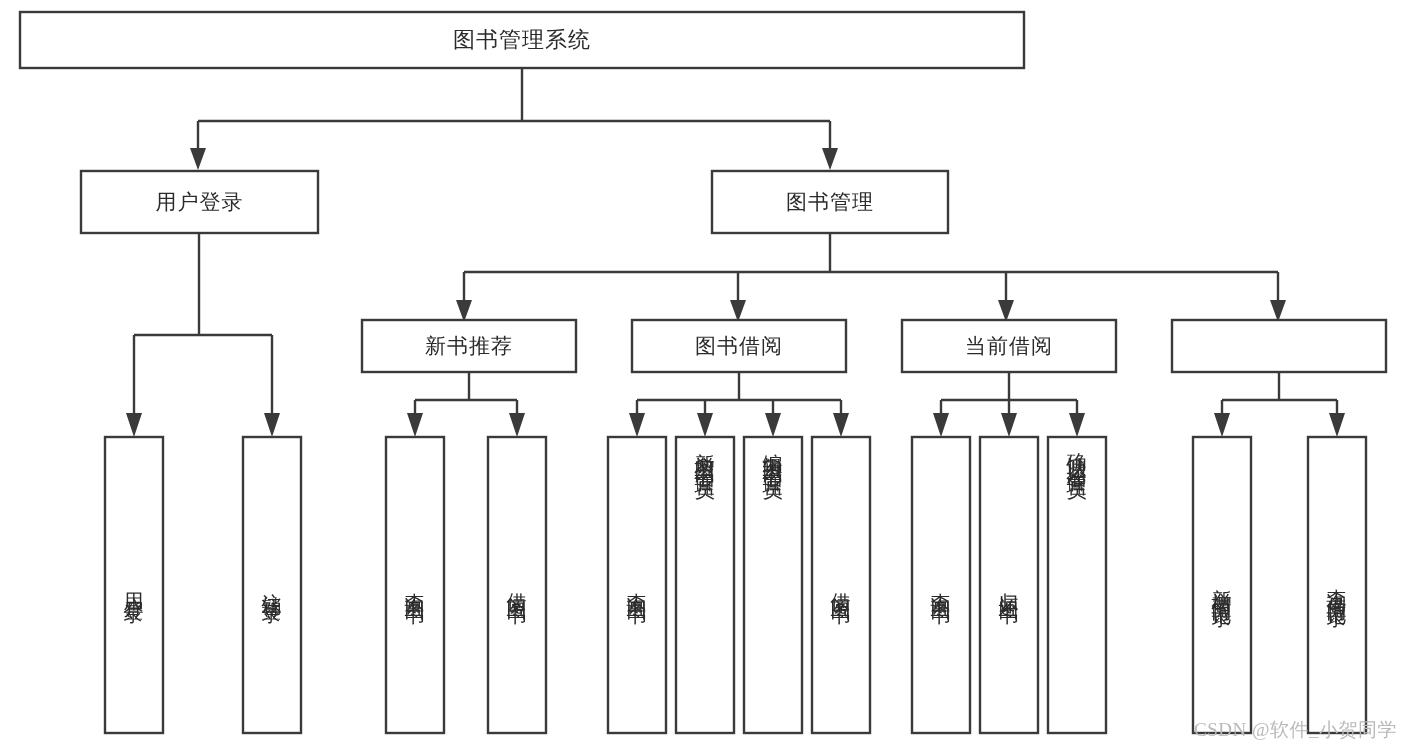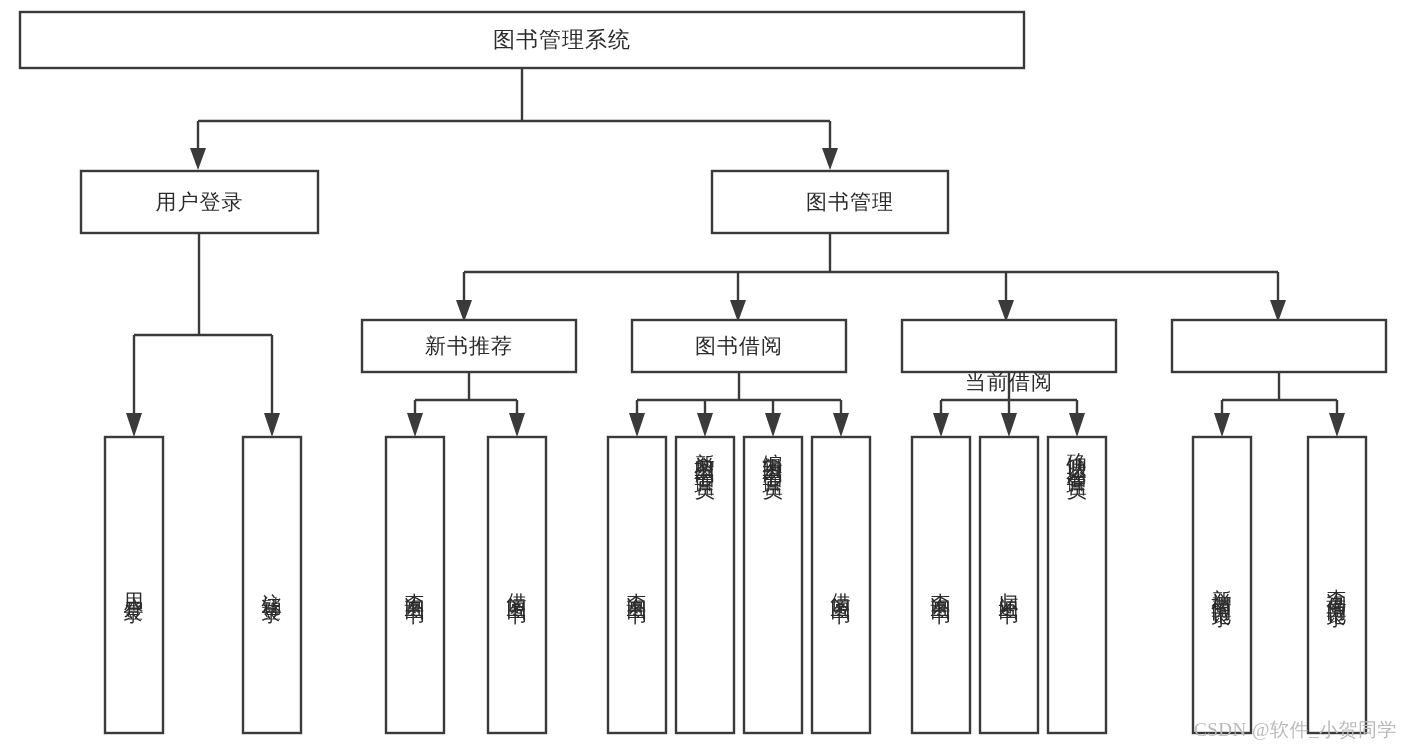--- a/index.html
+++ b/index.html
@@ -177,41 +177,41 @@
     <path class="connector" d="M 1222,400 L 1337,400"></path>
     <path class="connector" d="M 1222,400 L 1222,415"></path>
     <polygon class="arrow-head" points="1214,413 1230,413 1222,437"></polygon>
     <path class="connector" d="M 1337,400 L 1337,415"></path>
     <polygon class="arrow-head" points="1329,413 1345,413 1337,437"></polygon>
 
     <rect class="node-box" x="1193" y="437" width="58" height="296"></rect>
     <rect class="node-box" x="1308" y="437" width="58" height="296"></rect>
   </svg>
 
-  <div class="hlabel-wrap" style="left:20px; top:12px; width:1004px; height:56px;padding-left:40px;">
+  <div class="hlabel-wrap" style="left:20px; top:12px; width:1004px; height:56px;">
     <span class="hlabel-text root-label-text">图书管理系统</span>
   </div>
 
   <div class="hlabel-wrap" style="left:81px; top:171px; width:237px; height:62px;">
     <span class="hlabel-text">用户登录</span>
   </div>
 
-  <div class="hlabel-wrap" style="left:712px; top:171px; width:236px; height:62px;padding-left:20px;">
+  <div class="hlabel-wrap" style="left:712px; top:171px; width:236px; height:62px;">
     <span class="hlabel-text">图书管理</span>
   </div>
 
   <div class="hlabel-wrap" style="left:632px; top:320px; width:214px; height:52px;">
     <span class="hlabel-text">图书借阅</span>
   </div>
 
   <div class="hlabel-wrap" style="left:362px; top:320px; width:214px; height:52px;">
     <span class="hlabel-text">新书推荐</span>
   </div>
 
-  <div class="hlabel-wrap" style="left:902px; top:320px; width:214px; height:52px;margin-top:36px;">
+  <div class="hlabel-wrap" style="left:902px; top:320px; width:214px; height:52px;">
     <span class="hlabel-text">当前借阅</span>
   </div>
 
 
   <div class="vlabel-wrap" style="left:105px; top:437px; width:58px; height:296px;">
     <span class="vlabel-text">用户登录</span>
   </div>
   <div class="vlabel-wrap" style="left:243px; top:437px; width:58px; height:296px;">
     <span class="vlabel-text">注销登录</span>
   </div>

